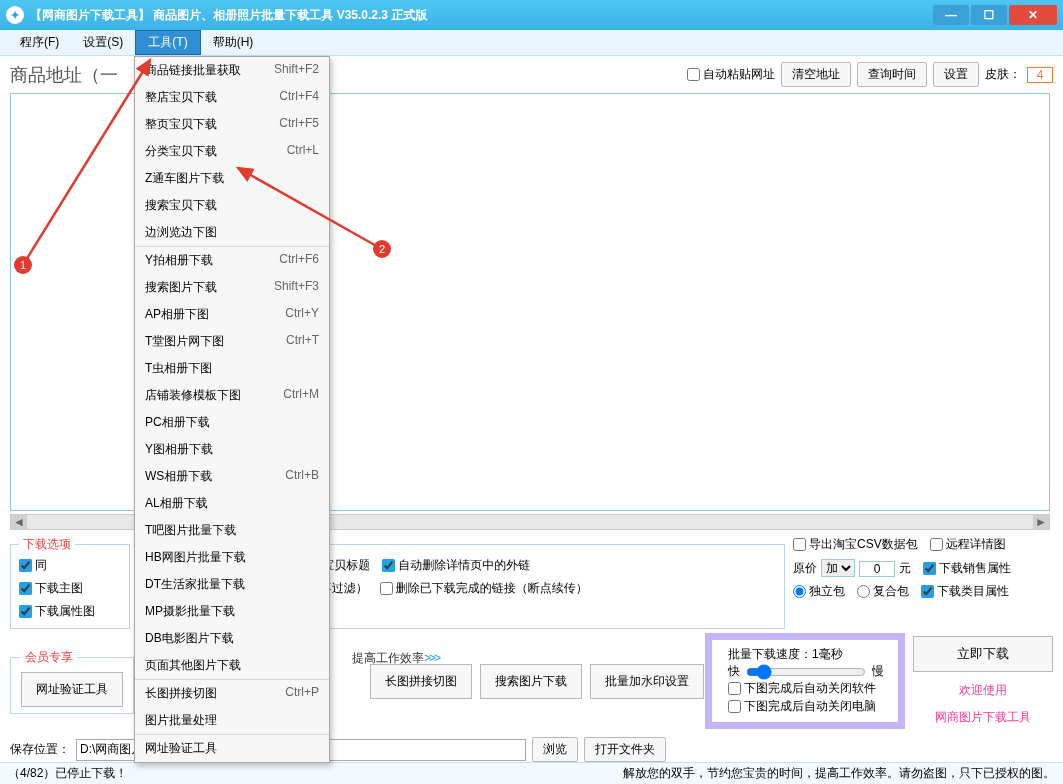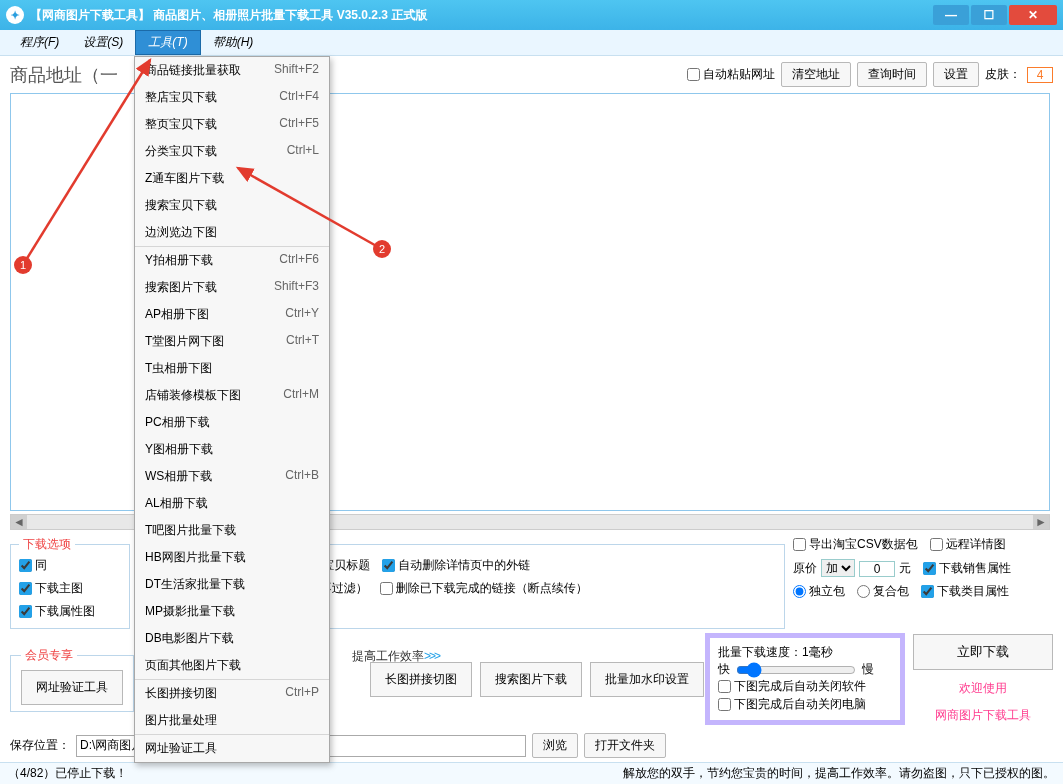--- a/index.html
+++ b/index.html
@@ -6,21 +6,21 @@
 body { background: #fff; width: 1063px; height: 784px; overflow: hidden; position: relative; }
 
 .titlebar { height: 30px; background: linear-gradient(#4ec5f1, #3cb3e8); display: flex; align-items: center; padding: 0 6px; color: #fff; font-weight: bold; }
 .titlebar .icon { width: 18px; height: 18px; background: #fff; border-radius: 50%; display: inline-flex; align-items: center; justify-content: center; margin-right: 6px; color: #2b9fdf; font-size: 11px; }
 .titlebar .title { flex: 1; }
 .winbtn { width: 36px; height: 20px; margin-left: 2px; display: inline-flex; align-items: center; justify-content: center; color: #fff; font-weight: bold; cursor: pointer; border-radius: 2px; }
 .winbtn.min { background: #3aa0d8; }
 .winbtn.max { background: #3aa0d8; }
 .winbtn.close { background: #e34b3d; width: 48px; }
 
-.menubar { height: 26px; background: #eaf6ff; border-bottom: 1px solid #c8e0f0; display: flex; padding: 0 8px; font-style: italic; }
+.menubar { height: 26px; background: #eaf6ff; border-bottom: 1px solid #c8e0f0; display: flex; padding: 0 8px; }
 .menuitem { padding: 0 12px; display: flex; align-items: center; cursor: pointer; }
 .menuitem.active { background: #2f8fd6; color: #fff; border: 1px solid #1b6aa8; }
 
 .row { display: flex; align-items: center; padding: 6px 10px; gap: 6px; }
 .addr-label { font-size: 18px; color: #555; }
 .chk { display: inline-flex; align-items: center; gap: 3px; cursor: pointer; }
 .chk input { accent-color: #23a1e8; }
 .chk.orange input { accent-color: #f08a24; }
 .btn { border: 1px solid #b8b8b8; background: #f7f7f7; padding: 3px 10px; cursor: pointer; border-radius: 2px; }
 .skin-input { width: 26px; text-align: center; border: 1px solid #fb7c2b; color: #fb7c2b; }
@@ -34,21 +34,21 @@
 fieldset { border: 1px solid #bcd6ea; padding: 4px 8px 8px 8px; }
 legend { padding: 0 4px; color: #ef4444; }
 .col { display: flex; flex-direction: column; gap: 6px; }
 .rowin { display: flex; align-items: center; gap: 12px; }
 
 .member-row { display: flex; padding: 4px 10px; gap: 8px; align-items: center; }
 .more-label { color: #333; }
 .arrows { color: #23a1e8; letter-spacing: -2px; }
 .bigbtn { border: 1px solid #b8b8b8; background: #f7f7f7; padding: 8px 14px; cursor: pointer; }
 
-.batch-box { border: 5px solid #c4b5fd; padding: 6px 8px; }
+.batch-box { border: 7px solid #c4b5fd; padding: 6px 16px; }
 .slider { display: flex; align-items: center; gap: 6px; }
 .slider input[type=range] { width: 120px; }
 
 .dl-btn { width: 140px; height: 36px; border: 1px solid #b8b8b8; background: #f7f7f7; cursor: pointer; font-size: 13px; }
 
 .save-row { display: flex; align-items: center; padding: 4px 10px; gap: 6px; }
 .save-input { flex: 0 0 450px; border: 1px solid #aaa; padding: 3px; }
 
 .hint { color: #888; padding: 2px 10px 2px 80px; }
 

